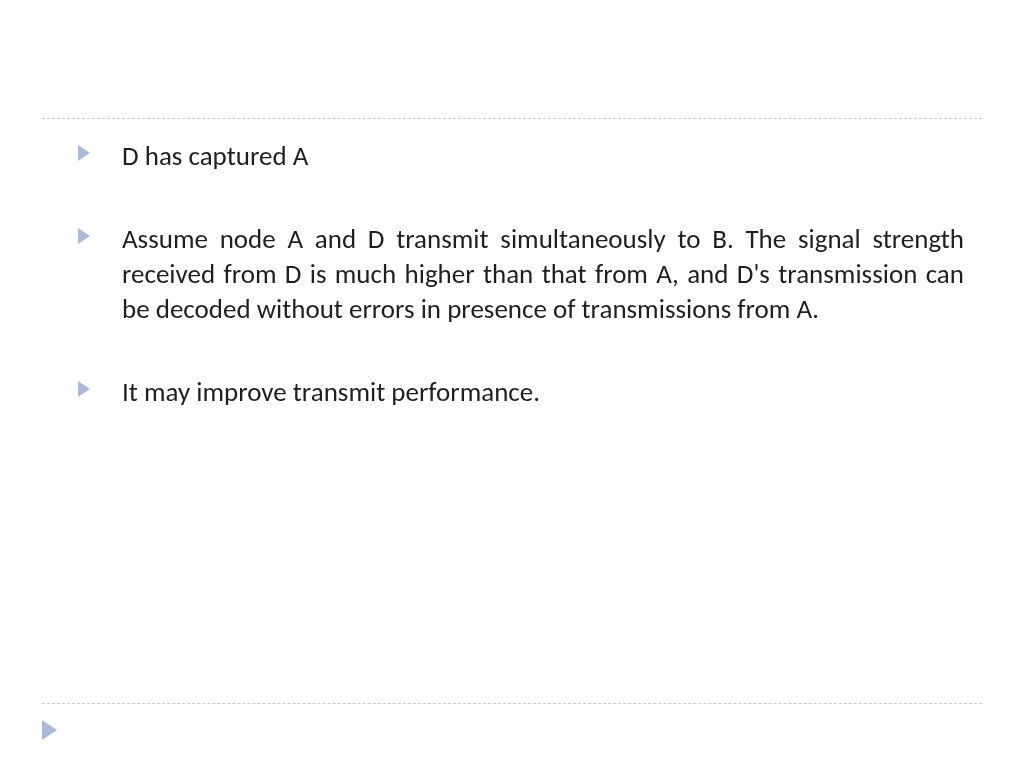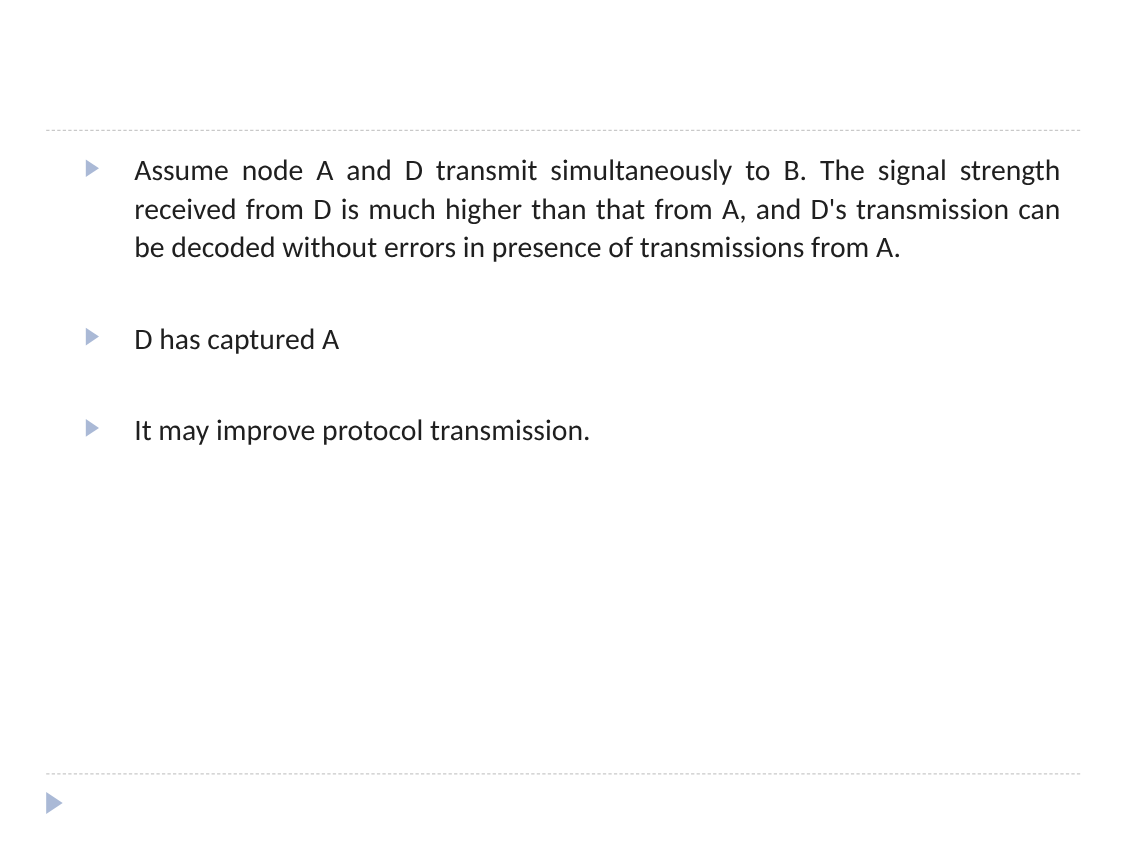--- a/index.html
+++ b/index.html
@@ -71,31 +71,31 @@
 </head>
 <body>
 
 <div class="slide">
   <div class="hr-top"></div>
 
   <div class="content">
 
     <div class="bullet-item">
       <span class="marker"></span>
-      <span>Assume node A and D transmit simultaneously to B. The signal strength received from D is much higher than that from A, and D's transmission can be decoded without errors in presence of transmissions from A.</span>
+      <span>D has captured A</span>
     </div>
 
     <div class="bullet-item">
       <span class="marker"></span>
-      <span>D has captured A</span>
+      <span>Assume node A and D transmit simultaneously to B. The signal strength received from D is much higher than that from A, and D's transmission can be decoded without errors in presence of transmissions from A.</span>
     </div>
 
 
     <div class="bullet-item">
       <span class="marker"></span>
-      <span>It may improve protocol transmission.</span>
+      <span>It may improve transmit performance.</span>
     </div>
 
   </div>
 
   <div class="hr-bottom"></div>
   <div class="footer-marker"></div>
 </div>
 
 </body></html>

